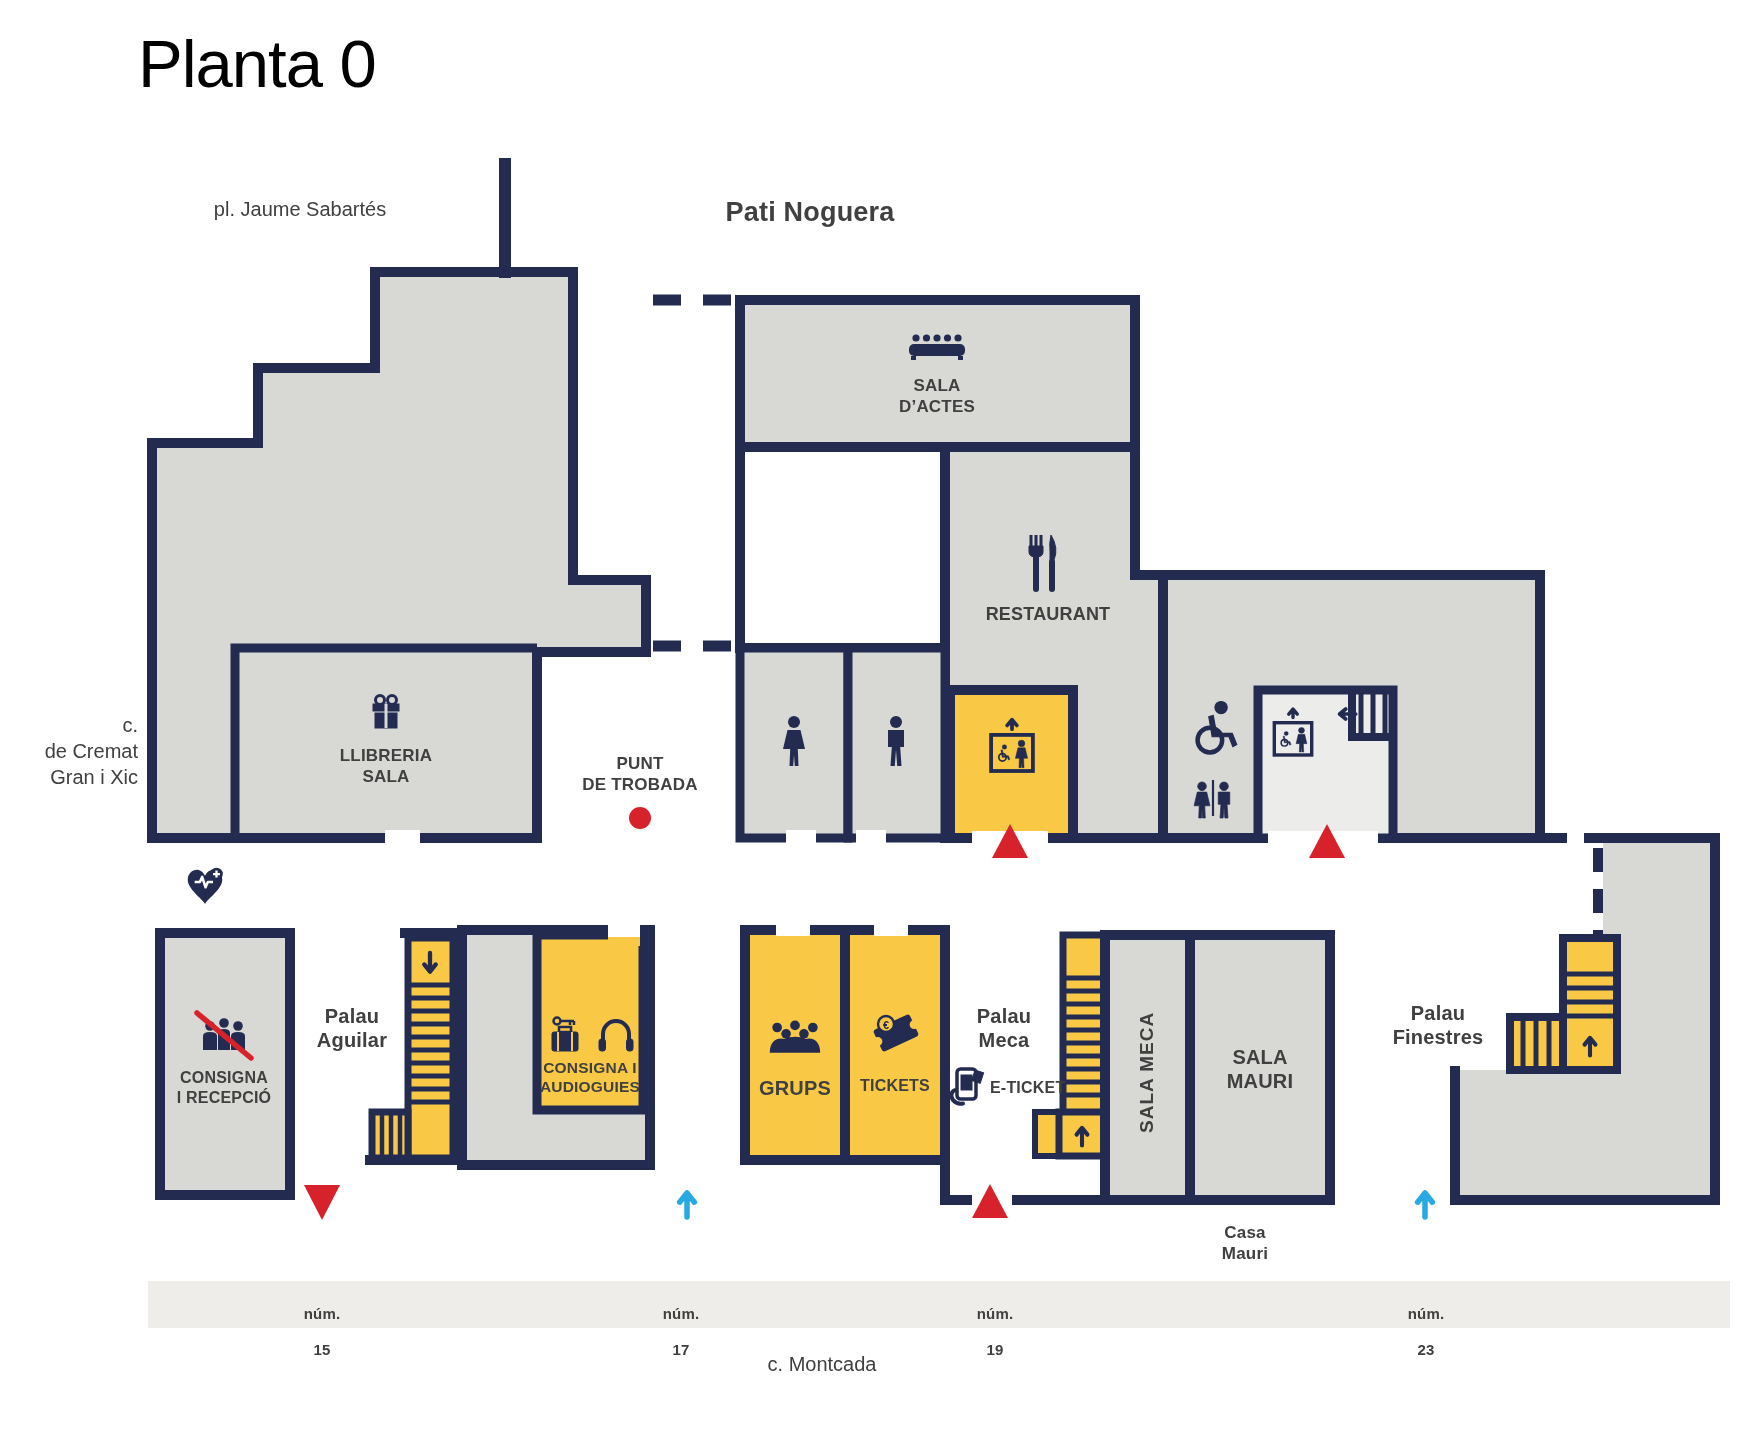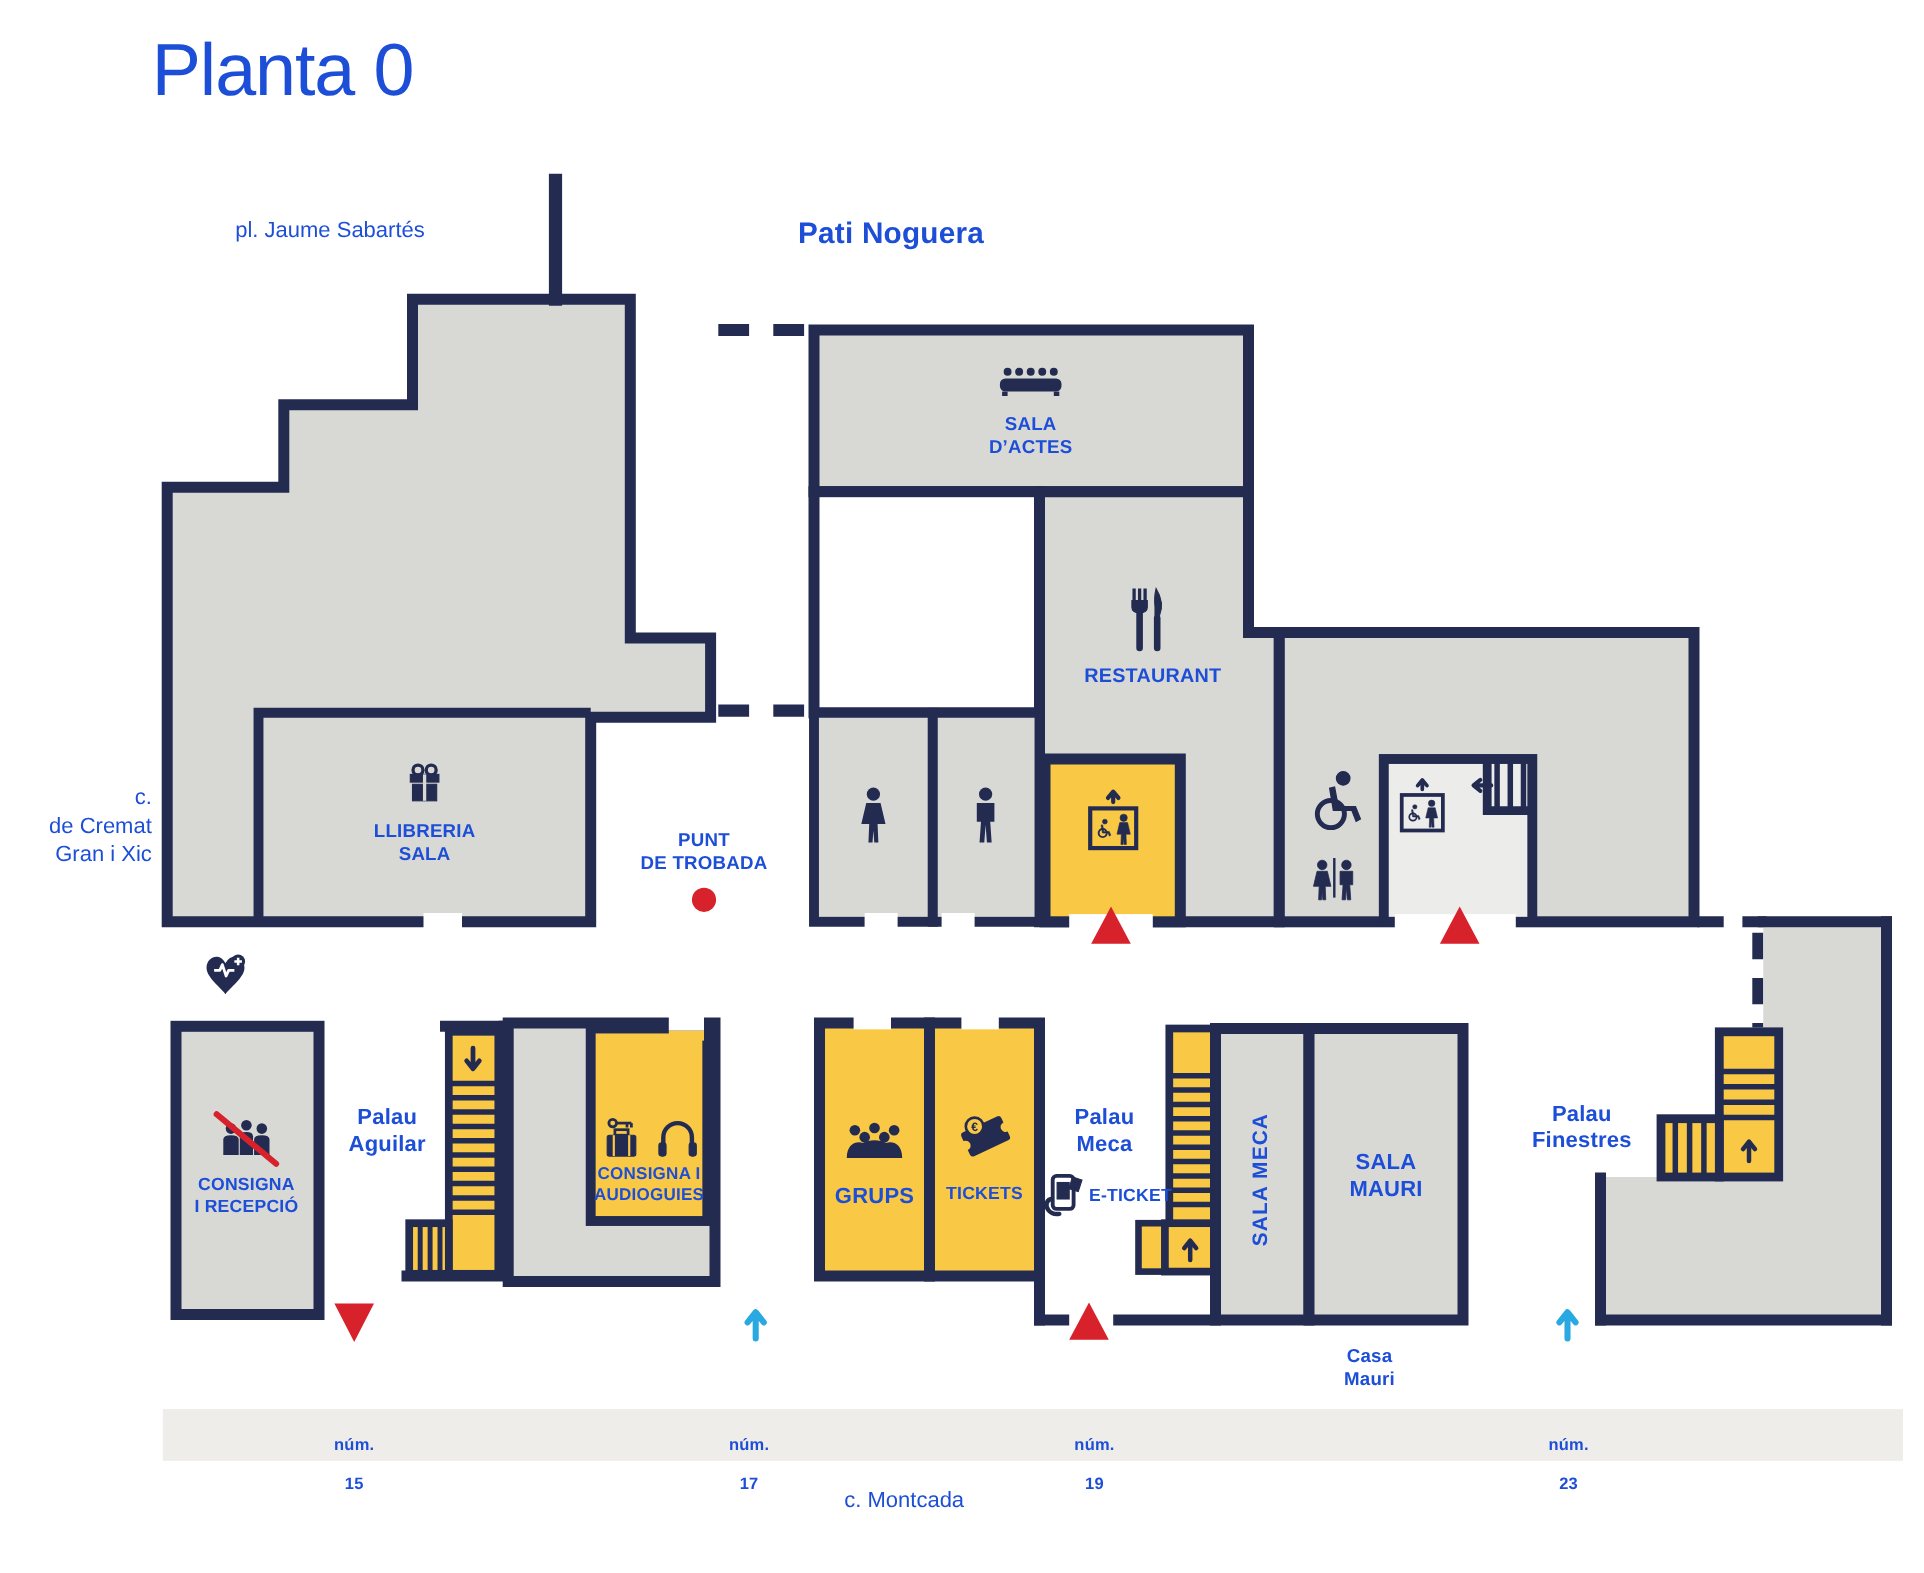--- a/index.html
+++ b/index.html
@@ -1,21 +1,21 @@
 <!DOCTYPE html>
 <html><head>
 <meta charset="utf-8">
 <style>
   html,body{margin:0;padding:0;background:#fff;}
   #stage{position:relative;width:1749px;height:1430px;background:#fff;overflow:hidden;
          font-family:"Liberation Sans",sans-serif;color:#232C50;}
   #plan-svg{position:absolute;left:0;top:0;}
-  .lbl{position:absolute;color:#1d4ed8;white-space:pre-line;text-align:center;
+  .lbl{position:absolute;color:#404040;white-space:pre-line;text-align:center;
        line-height:1.24;font-weight:bold;letter-spacing:.2px;}
-  .title{font-size:67px;font-weight:500;letter-spacing:-1px;color:#1d4ed8;text-align:left;}
+  .title{font-size:67px;font-weight:500;letter-spacing:-1px;color:#000000;text-align:left;}
   .street{font-weight:normal;font-size:20px;letter-spacing:0;}
   .big{font-size:20px;line-height:1.18;}
   .room{font-size:17px;}
   .room-sm{font-size:15.5px;}
   .num{font-size:15px;line-height:1.2;}
   .vertical{writing-mode:vertical-rl;transform:rotate(180deg);font-size:19px;
             display:flex;align-items:center;justify-content:center;letter-spacing:1px;}
   .right{text-align:right;}
 </style>
 </head>

